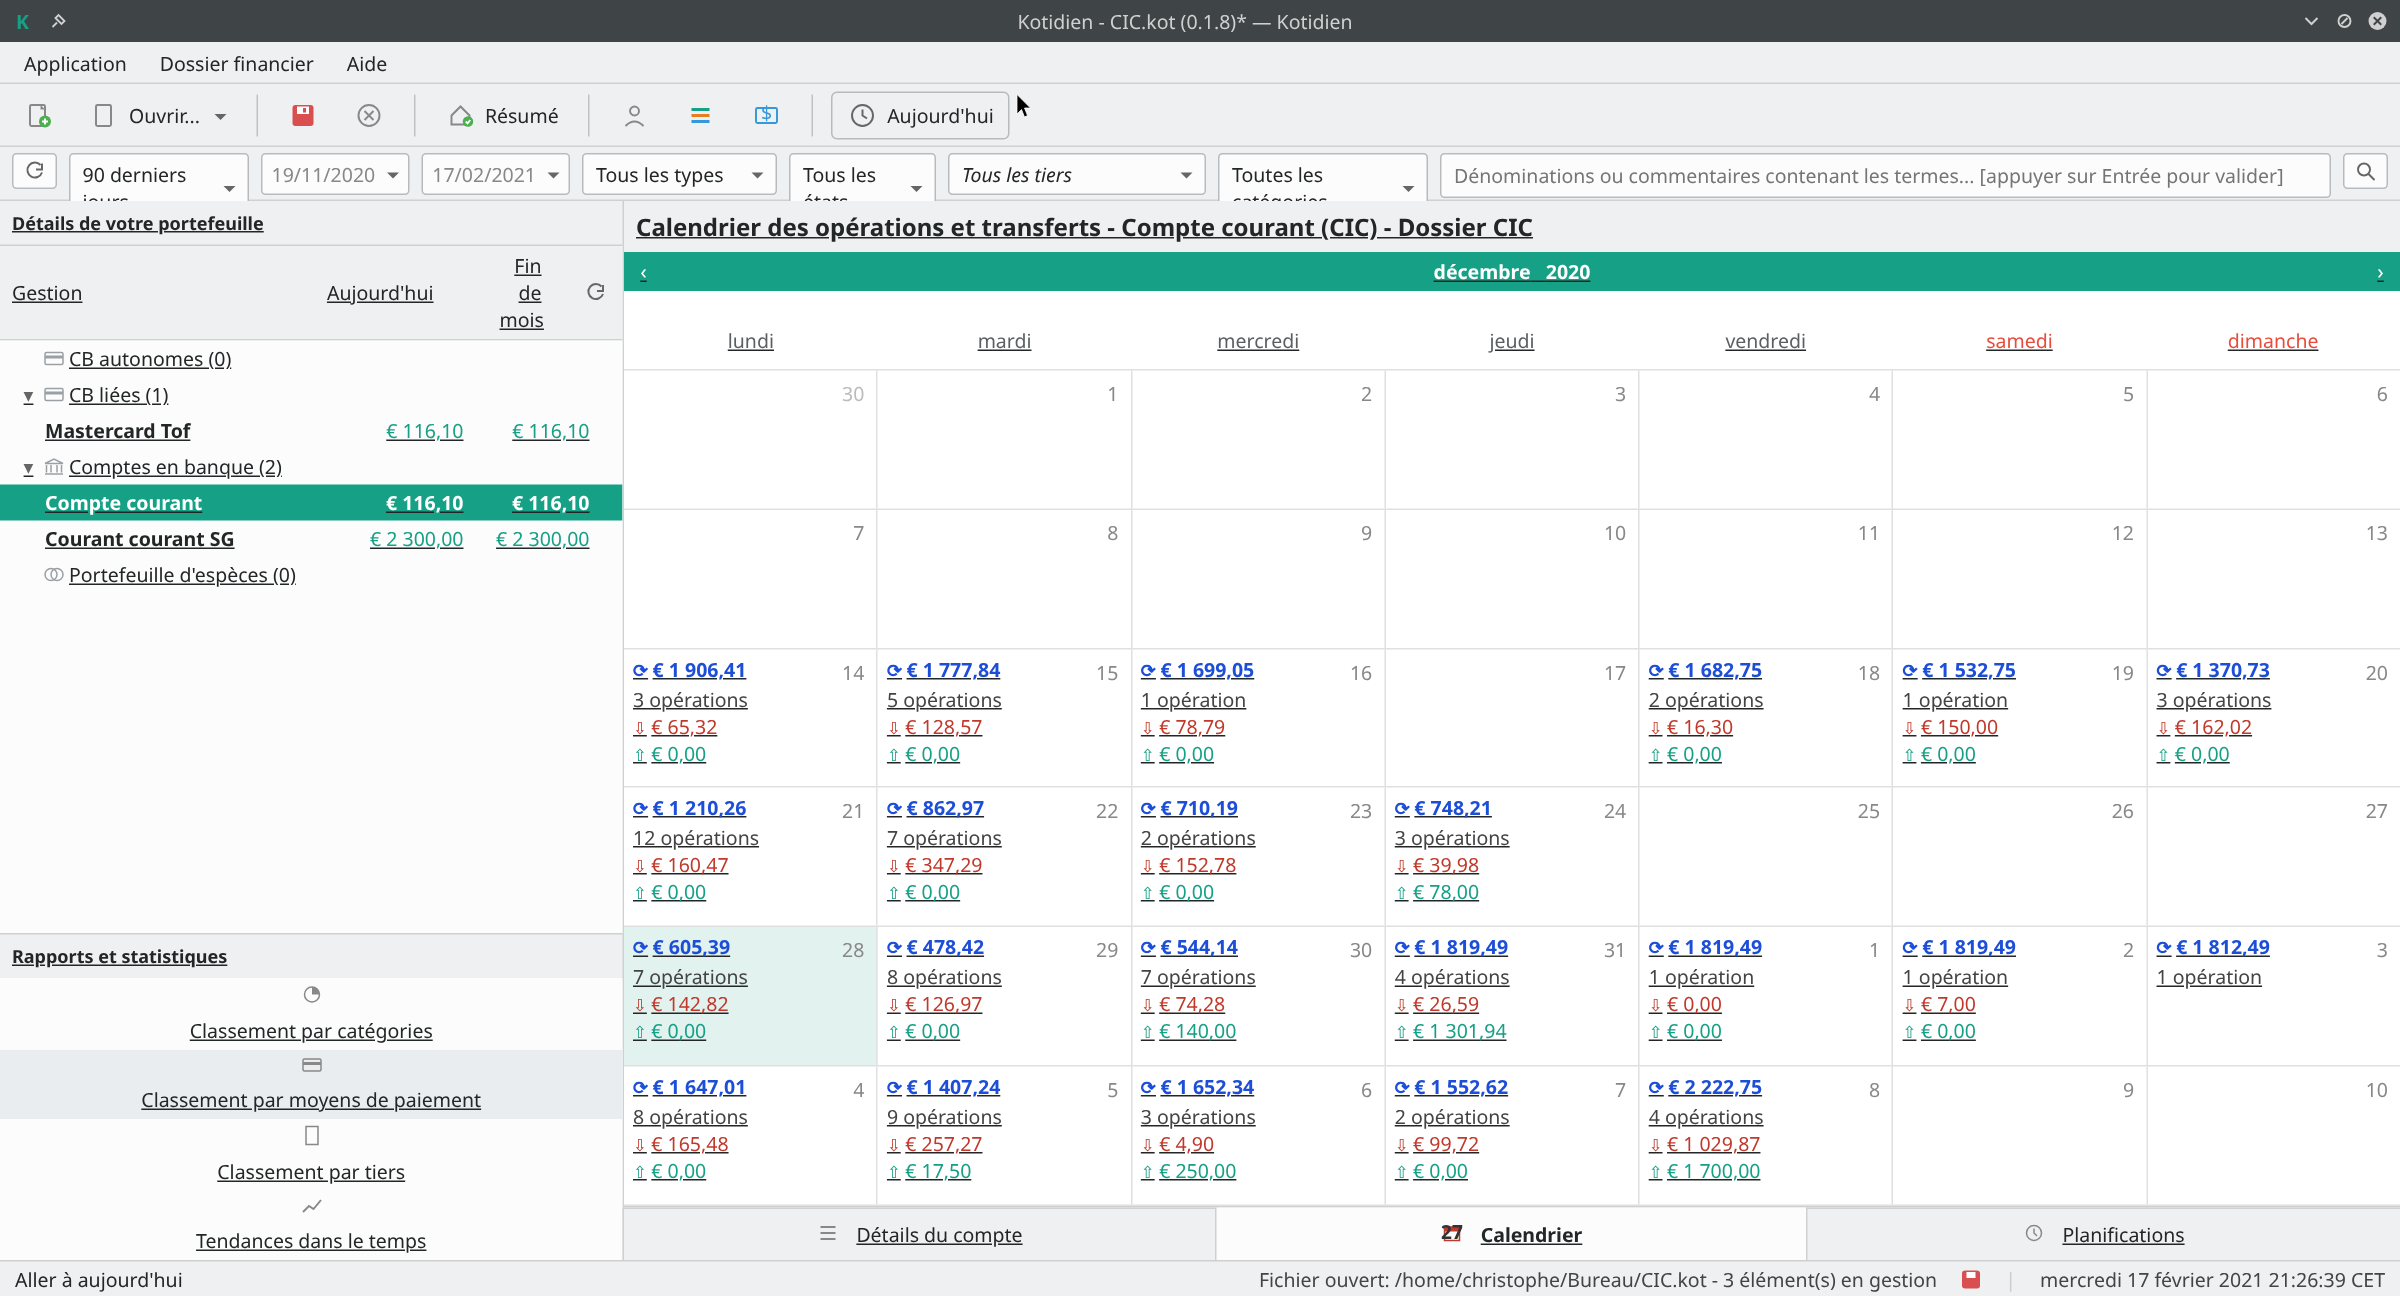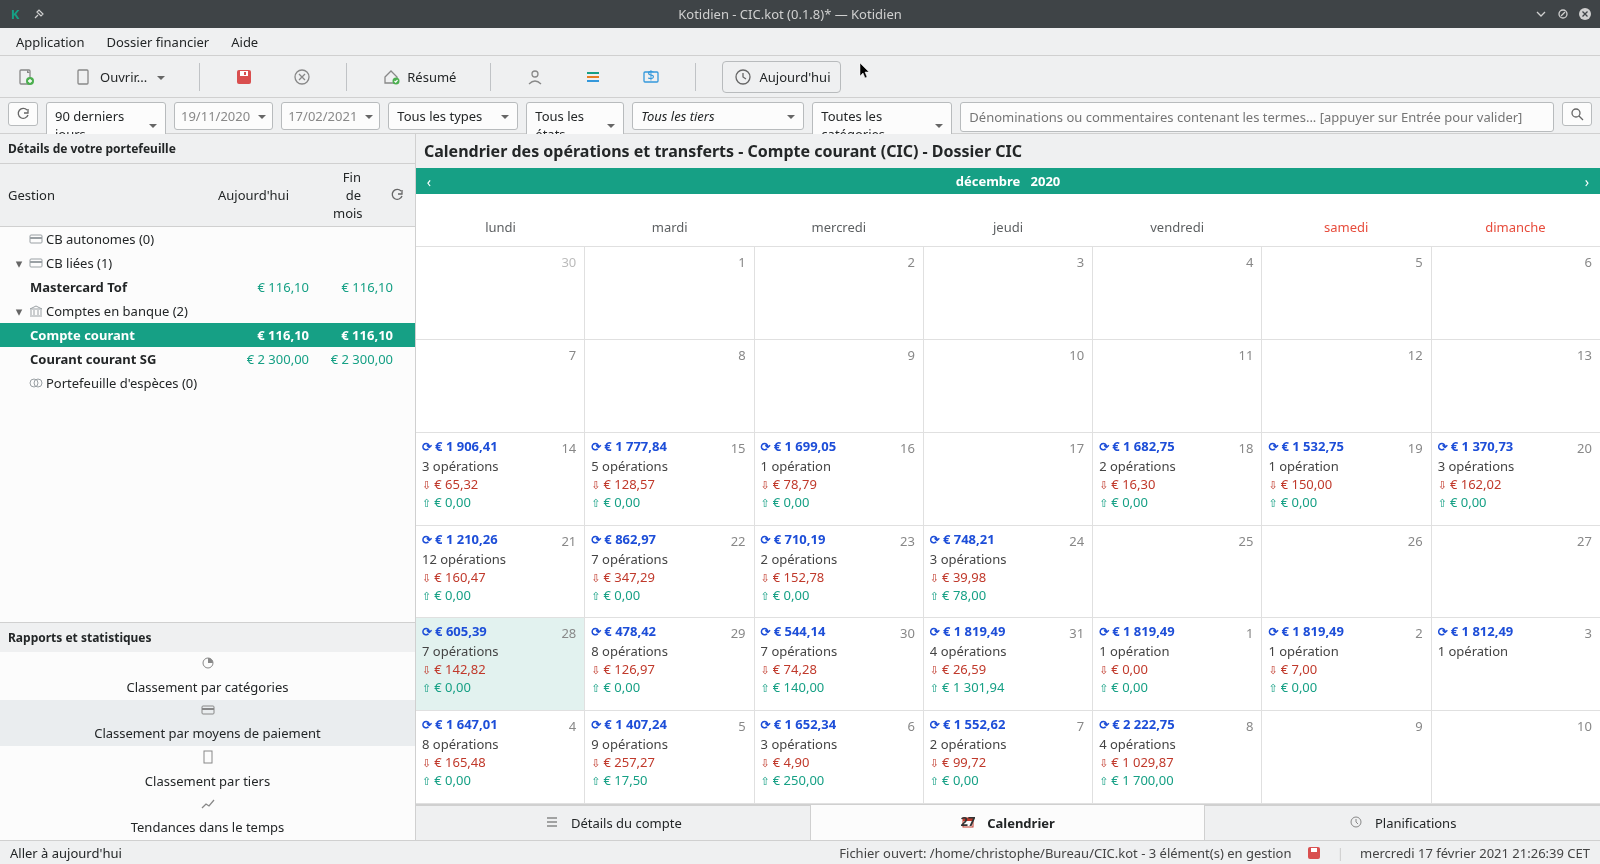--- a/index.html
+++ b/index.html
@@ -10,36 +10,36 @@
 .titlebar .tb-left { display: flex; gap: 10px; align-items: center; }
 .titlebar .tb-title { flex: 1; text-align: center; font-size: 13px; }
 .titlebar .tb-right { display: flex; gap: 8px; align-items: center; }
 .tb-icon { width: 14px; height: 14px; display: inline-flex; align-items: center; justify-content: center; }
 
 
 .menubar { background: #eff0f1; height: 28px; display: flex; align-items: center; padding: 0 6px; gap: 2px; border-bottom: 1px solid #d0d0d0; }
 .menubar .menu-item { padding: 4px 10px; cursor: pointer; }
 
 
-.toolbar { background: #eff0f1; height: 42px; display: flex; align-items: center; padding: 4px 8px; gap: 22px; border-bottom: 1px solid #d0d0d0; }
+.toolbar { background: #eff0f1; height: 42px; display: flex; align-items: center; padding: 4px 8px; gap: 8px; border-bottom: 1px solid #d0d0d0; }
 .tool-btn { display: inline-flex; align-items: center; gap: 6px; padding: 5px 8px; border-radius: 3px; cursor: pointer; }
 .tool-sep { width: 1px; height: 28px; background: #c0c3c6; margin: 0 4px; }
 .tool-framed { border: 1px solid #b8bbbd; border-radius: 4px; padding: 5px 10px; }
 .tool-icon { width: 20px; height: 20px; display: inline-flex; align-items: center; justify-content: center; }
 
 
 .filterbar { background: #eff0f1; height: 36px; display: flex; align-items: flex-start; padding: 4px 8px; gap: 8px; border-bottom: 1px solid #d0d0d0; }
 .combo { border: 1px solid #b8bbbd; background: #fcfcfc; border-radius: 3px; padding: 4px 8px; display: inline-flex; align-items: center; gap: 8px; cursor: pointer; min-height: 26px; }
 .combo .caret { margin-left: auto; }
 .date-input { border: 1px solid #b8bbbd; background: #fcfcfc; border-radius: 3px; padding: 4px 6px; display: inline-flex; align-items: center; gap: 4px; color: #888; }
 .search-input { flex: 1; border: 1px solid #b8bbbd; background: #fcfcfc; border-radius: 3px; padding: 5px 8px; color: #0369a1; }
 .search-btn { border: 1px solid #b8bbbd; background: #fcfcfc; border-radius: 3px; padding: 4px 7px; cursor: pointer; }
 
 
-.main { display: flex; height: calc(100% - 28px - 28px - 42px - 36px - 24px); }
+.main { display: flex; height: calc(100% - 28px - 28px - 42px - 36px - 24px); text-decoration: underline; }
 
 
 .sidebar { width: 416px; border-right: 1px solid #d0d0d0; display: flex; flex-direction: column; background: #eff0f1; }
 .section-title { padding: 6px 8px; font-weight: bold; font-size: 12px; color: #232627; }
 .portfolio-header { display: flex; padding: 4px 8px; background: #eff0f1; border-bottom: 1px solid #d0d0d0; border-top: 1px solid #d0d0d0; font-weight: normal; align-items: center; }
 .portfolio-header .col-g { flex: 1; }
 .portfolio-header .col-a { width: 98px; text-align: right; }
 .portfolio-header .col-f { width: 98px; text-align: right; padding-right: 26px; padding-left: 44px; }
 .refresh-icon { width: 20px; display: inline-flex; justify-content: center; cursor: pointer; }
 .tree { background: #fcfcfc; flex: 1; overflow-y: auto; }
@@ -64,21 +64,21 @@
 
 .calendar-area { flex: 1; display: flex; flex-direction: column; background: #eff0f1; }
 .cal-title { padding: 6px 8px; font-weight: bold; font-size: 16px; }
 .cal-nav { background: #16a085; color: #fff; height: 26px; display: flex; align-items: center; }
 .cal-nav .nav-btn { width: 26px; text-align: center; cursor: pointer; font-size: 14px; }
 .cal-nav .nav-label { flex: 1; text-align: center; font-weight: bold; }
 .cal-grid { flex: 1; display: flex; flex-direction: column; background: #fff; overflow: hidden; }
 .cal-head { display: flex; border-bottom: 1px solid #e0e0e0; }
 .cal-head .dh { flex: 1; text-align: center; padding: 24px 0 10px 0; color: #5c5f61; }
 .cal-head .dh.we { color: #e74c3c; }
-.cal-body { flex: 1; display: flex; flex-direction: column; justify-content: flex-end; }
+.cal-body { flex: 1; display: flex; flex-direction: column; }
 .cal-week { flex: 1; display: flex; border-bottom: 1px solid #e0e0e0; min-height: 0; }
 .cal-cell { flex: 1; border-right: 1px solid #e0e0e0; padding: 4px 6px; position: relative; font-size: 12px; overflow: hidden; }
 .cal-cell:last-child { border-right: none; }
 .cal-cell .daynum { position: absolute; top: 6px; right: 8px; color: #888; font-size: 13px; }
 .cal-cell.dim .daynum { color: #bbb; }
 .cal-cell.today { background: #e2f2ef; }
 .cal-bal { color: #1d4ed8; font-weight: bold; display: flex; align-items: center; gap: 3px; }
 .cal-ops { color: #444; margin-top: 2px; }
 .cal-out { color: #c0392b; display: flex; align-items: center; gap: 3px; }
 .cal-in { color: #16a085; display: flex; align-items: center; gap: 3px; }

